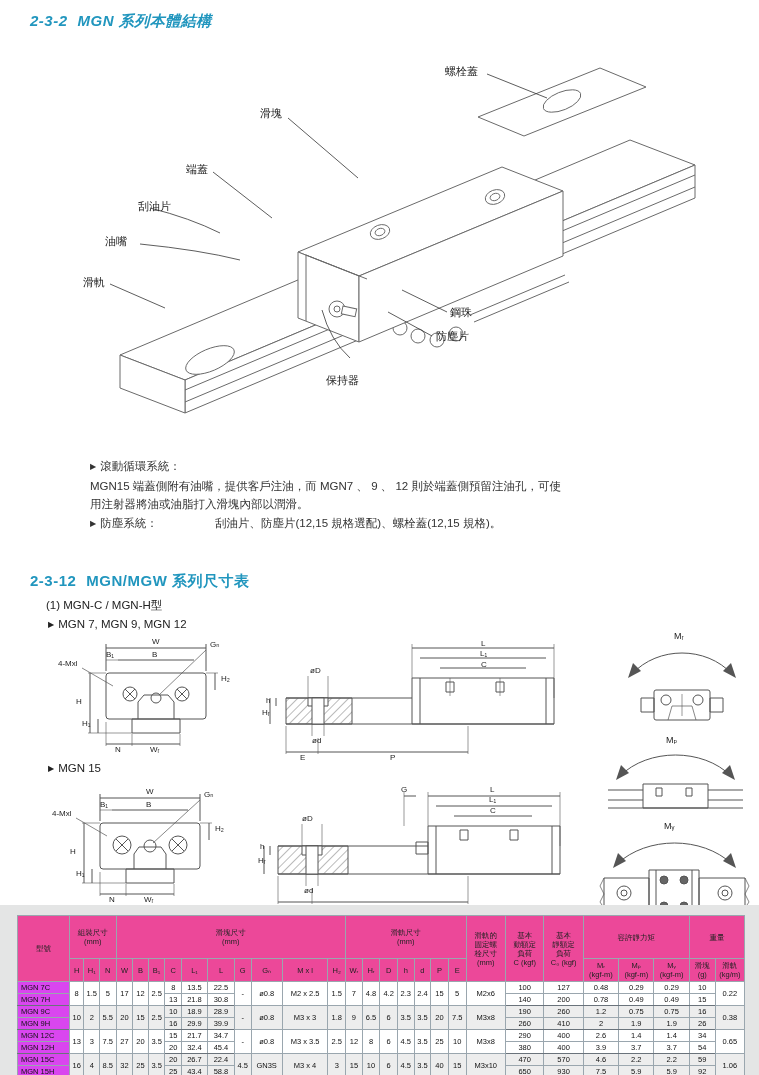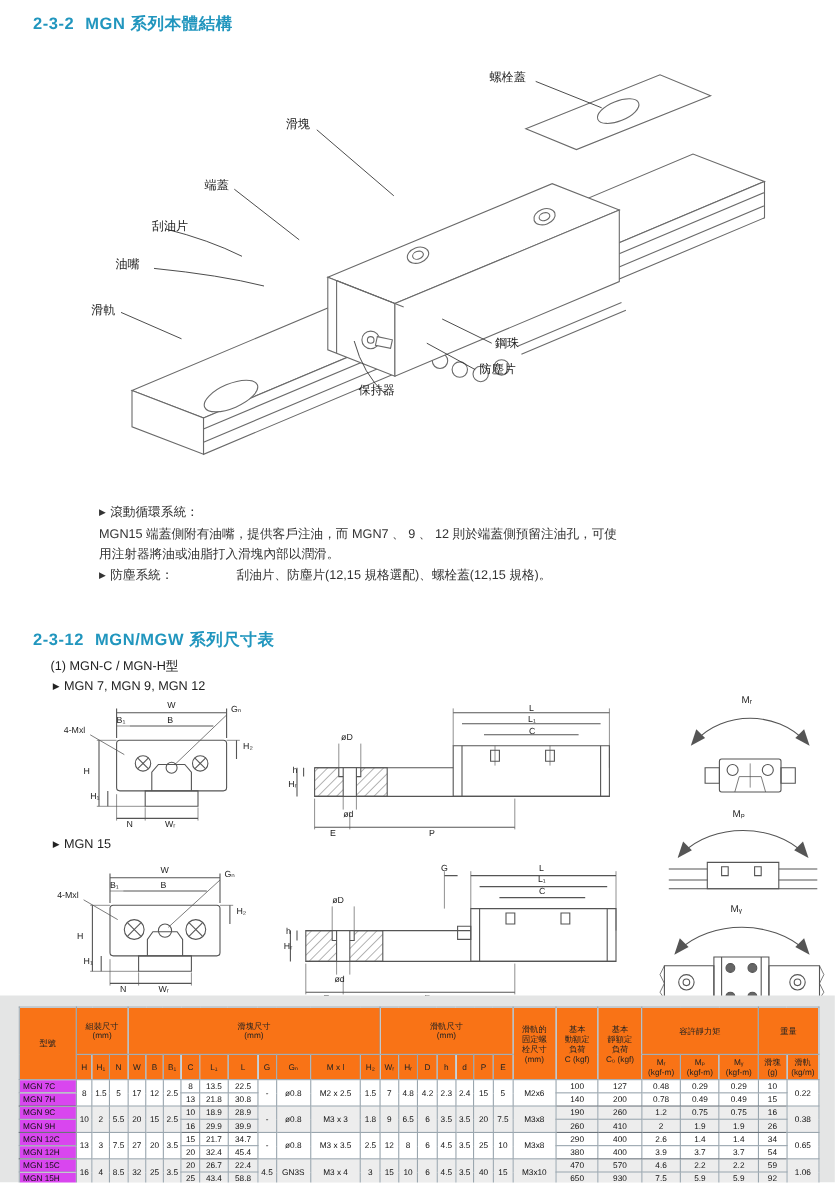--- a/index.html
+++ b/index.html
@@ -21,32 +21,32 @@
   .mlabel{position:absolute;font-size:9px;color:#222;white-space:nowrap;line-height:1;}
   svg{display:block;}
   .draw path,.draw rect,.draw circle,.draw ellipse,.draw line,.draw polygon,.draw polyline
       {vector-effect:non-scaling-stroke;}
   
   .band{position:absolute;left:0;top:905px;width:759px;height:170px;background:#e4e5e5;}
   table.dim{border-collapse:collapse;table-layout:fixed;width:728px;background:#fff;
             font-size:7.5px;border:1.5px solid #5f6a72;}
   table.dim th,table.dim td{border:1px solid #9aa6ae;padding:0;text-align:center;
             vertical-align:middle;line-height:1.2;overflow:hidden;}
-  table.dim th{background:#f97316;font-weight:normal;white-space:pre-line;font-size:7.5px;color:#222;}
+  table.dim th{background:#ec4899;font-weight:normal;white-space:pre-line;font-size:7.5px;color:#222;}
   table.dim thead tr:first-child th{height:42px;}
   table.dim thead tr:last-child th{height:22px;}
   table.dim td{height:11px;color:#111;background:#fff;}
   table.dim td.model{background:#d946ef;text-align:left;padding-left:3px;font-size:7.5px;}
   table.dim tr.alt td:not(.model){background:#ededed;}
   table.dim tr.pair-end td{border-bottom:1.4px solid #6a737b;}
 </style>
 </head>
 <body>
 
-<h1 class="sec abs" style="left:30px;top:12px;color:#2196be;">
+<h1 class="sec abs" style="left:30px;top:12px;color:#2196be;font-style:italic;">
   <span class="secnum">2-3-2</span><span>MGN 系列本體結構</span>
 </h1>
 
 <div class="abs" style="left:50px;top:60px;width:680px;height:385px;">
   <svg class="draw" width="680" height="385" viewBox="0 0 680 385" fill="white" stroke="#6a6a6a" stroke-width="1">
 
     <polygon points="70,295 580,80 645,105 135,320"></polygon>
     <polygon points="135,320 645,105 645,138 135,353"></polygon>
     <polygon points="70,295 135,320 135,353 70,328"></polygon>
     <line x1="135" y1="330" x2="645" y2="115" fill="none"></line>
@@ -91,21 +91,21 @@
     </g>
   </svg>
 <span class="plabel" style="left: 395px; top: 6px;">螺栓蓋</span>
     <span class="plabel" style="left: 210px; top: 48px;">滑塊</span>
     <span class="plabel" style="left: 136px; top: 104px;">端蓋</span>
     <span class="plabel" style="left: 60px; top: 141px; margin-left: 28px;">刮油片</span>
     <span class="plabel" style="left: 55px; top: 176px;">油嘴</span>
     <span class="plabel" style="left: 33px; top: 217px;">滑軌</span>
     <span class="plabel" style="left: 400px; top: 247px;">鋼珠</span>
     <span class="plabel" style="left: 386px; top: 271px;">防塵片</span>
-    <span class="plabel" style="left: 276px; top: 290px; text-align: center;">保持器</span>
+    <span class="plabel" style="left: 276px; top: 315px; text-align: center;">保持器</span>
   </div>
 
 <div class="bullets">
     <div class="brow">
       <div class="bterm"><span class="marker">▶</span>滾動循環系統：</div>
     </div>
     <div class="brow">
       <div class="bdesc">MGN15 端蓋側附有油嘴，提供客戶注油，而 MGN7 、 9 、 12 則於端蓋側預留注油孔，可使用注射器將油或油脂打入滑塊內部以潤滑。</div>
     </div>
     <div class="brow">

